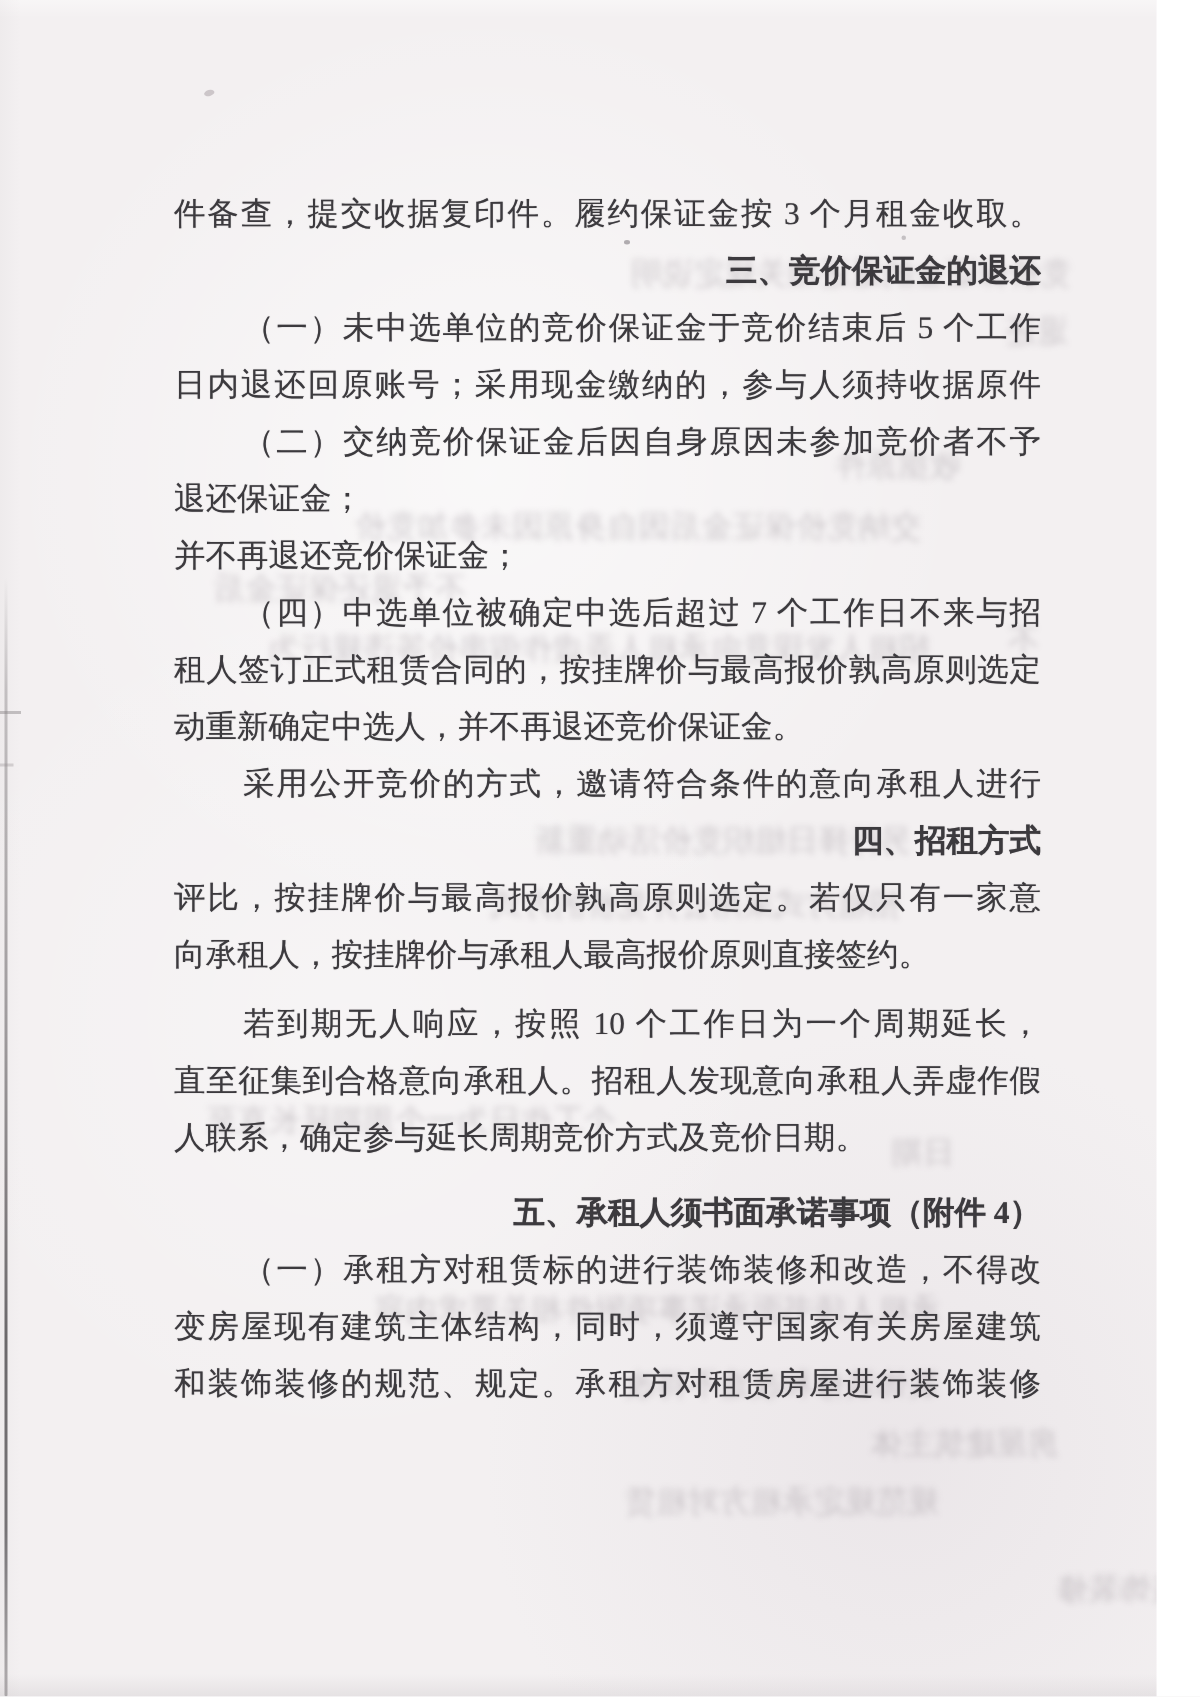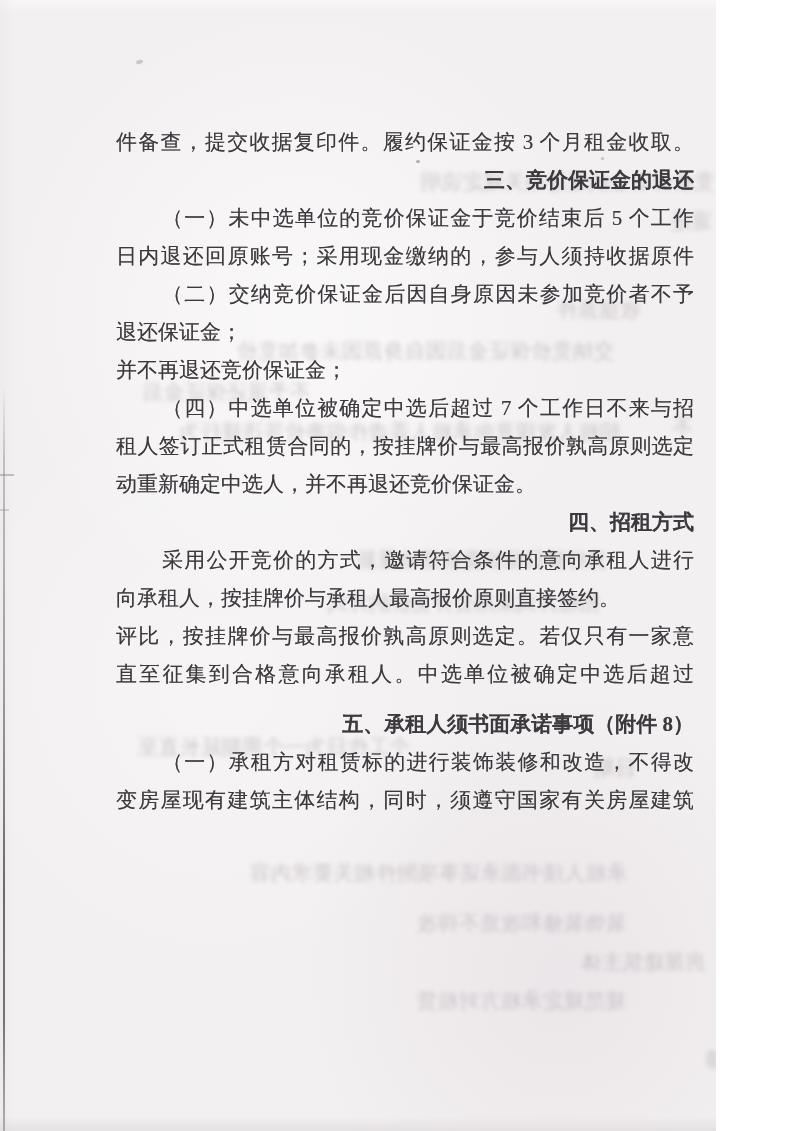--- a/index.html
+++ b/index.html
@@ -1,20 +1,20 @@
 <!DOCTYPE html>
 <html><head>
 <meta charset="utf-8">
 <style>
   html,body{
     margin:0;padding:0;width:800px;height:1131px;overflow:hidden;
     font-family:"Liberation Serif","DejaVu Serif",serif;
   }
   .page{
-    position:relative;width:716px;height:1131px;overflow:hidden;
+    position:relative;width:771px;height:1131px;overflow:hidden;
     background-color:#f3f0f1;
     background-image:
       radial-gradient(ellipse 60% 40% at 42% 28%, rgba(255,255,255,.55), rgba(255,255,255,0) 70%),
       radial-gradient(ellipse 55% 38% at 30% 60%, rgba(255,255,255,.30), rgba(255,255,255,0) 70%),
       radial-gradient(ellipse 50% 35% at 78% 86%, rgba(228,222,226,.55), rgba(228,222,226,0) 72%),
       linear-gradient(90deg, rgba(150,140,146,.05) 0, rgba(0,0,0,0) 14px, rgba(0,0,0,0) 784px, rgba(120,112,118,.12) 100%),
       linear-gradient(180deg, rgba(255,255,255,.4) 0, rgba(0,0,0,0) 12px, rgba(0,0,0,0) 1116px, rgba(130,122,128,.12) 100%);
   }
   
   .doc{
@@ -79,28 +79,31 @@
     <div class="ln fill">件备查，提交收据复印件。履约保证金按 3 个月租金收取。</div>
     <div class="ln hd ind">三、竞价保证金的退还</div>
     <div class="ln fill ind">（一）未中选单位的竞价保证金于竞价结束后 5 个工作</div>
     <div class="ln fill">日内退还回原账号；采用现金缴纳的，参与人须持收据原件</div>
     <div class="ln fill ind">（二）交纳竞价保证金后因自身原因未参加竞价者不予</div>
     <div class="ln">退还保证金；</div>
     <div class="ln">并不再退还竞价保证金；</div>
     <div class="ln fill ind">（四）中选单位被确定中选后超过 7 个工作日不来与招</div>
     <div class="ln fill">租人签订正式租赁合同的，按挂牌价与最高报价孰高原则选定</div>
     <div class="ln">动重新确定中选人，并不再退还竞价保证金。</div>
+    <div class="ln fill ind">采用公开竞价的方式，邀请符合条件的意向承租人进行</div>
     <div class="ln hd ind">四、招租方式</div>
-    <div class="ln fill ind">采用公开竞价的方式，邀请符合条件的意向承租人进行</div>
+    <div class="ln fill">评比，按挂牌价与最高报价孰高原则选定。若仅只有一家意</div>
     <div class="ln">向承租人，按挂牌价与承租人最高报价原则直接签约。</div>
-    <div class="ln fill">评比，按挂牌价与最高报价孰高原则选定。若仅只有一家意</div>
-    <div class="ln fill">直至征集到合格意向承租人。中选单位被确定中选后超过</div>
-    <div class="ln hd ind mt12">五、承租人须书面承诺事项（附件 8）</div>
+    <div class="ln fill ind mt8">若到期无人响应，按照 10 个工作日为一个周期延长，</div>
+    <div class="ln fill">直至征集到合格意向承租人。招租人发现意向承租人弄虚作假</div>
+    <div class="ln">人联系，确定参与延长周期竞价方式及竞价日期。</div>
+    <div class="ln hd ind mt12">五、承租人须书面承诺事项（附件 4）</div>
     <div class="ln fill ind">（一）承租方对租赁标的进行装饰装修和改造，不得改</div>
     <div class="ln fill">变房屋现有建筑主体结构，同时，须遵守国家有关房屋建筑</div>
+    <div class="ln fill">和装饰装修的规范、规定。承租方对租赁房屋进行装饰装修</div>
   </div>
 
   <div class="edge-line"></div>
   <div class="tick tick-1"></div>
   <div class="tick tick-2"></div>
   <div class="speck speck-1"></div>
   <div class="speck speck-2"></div>
   <div class="speck speck-3"></div>
 
 </div>

